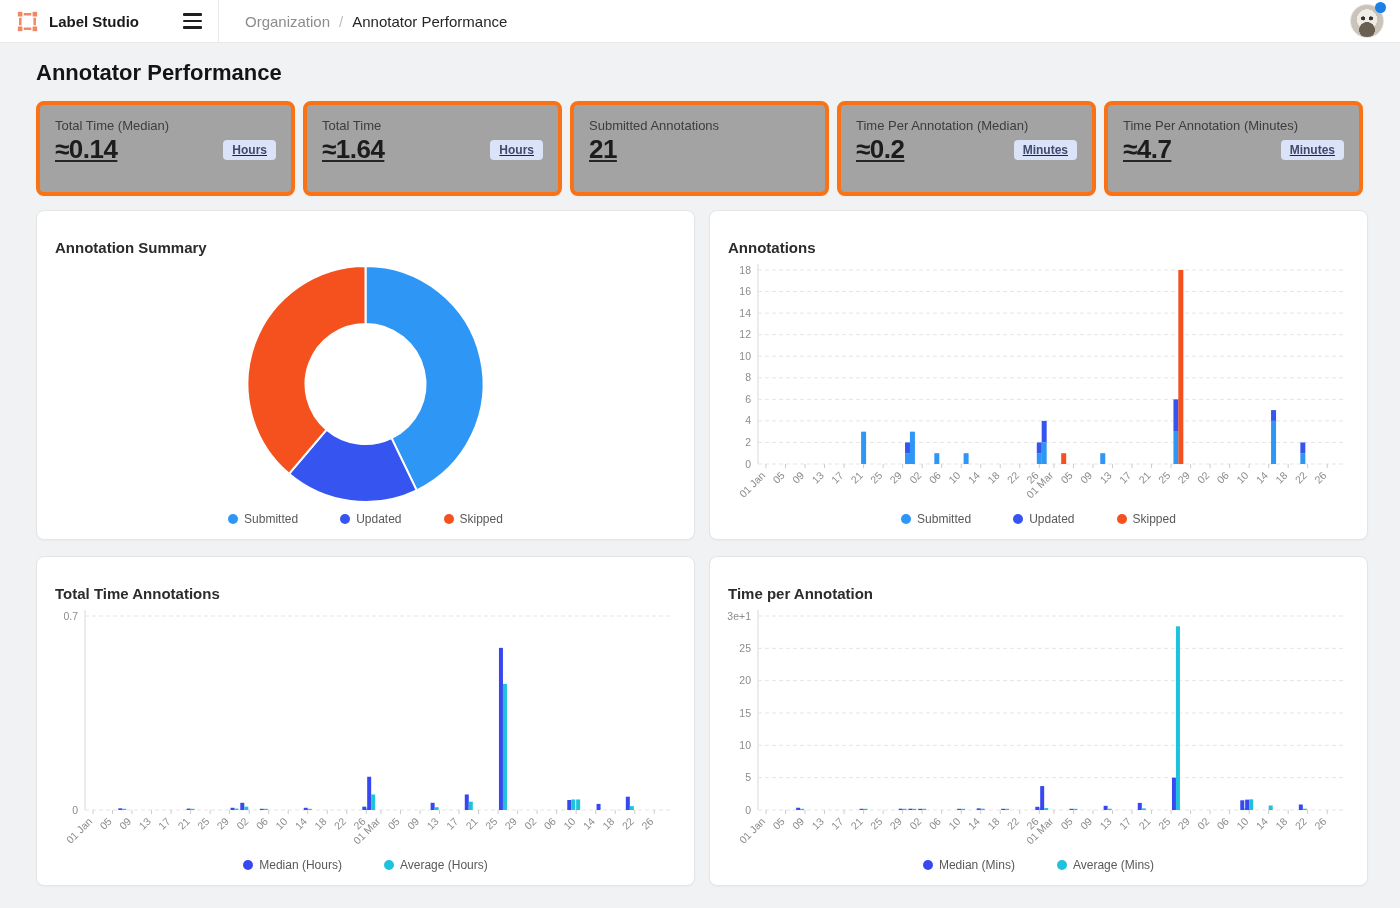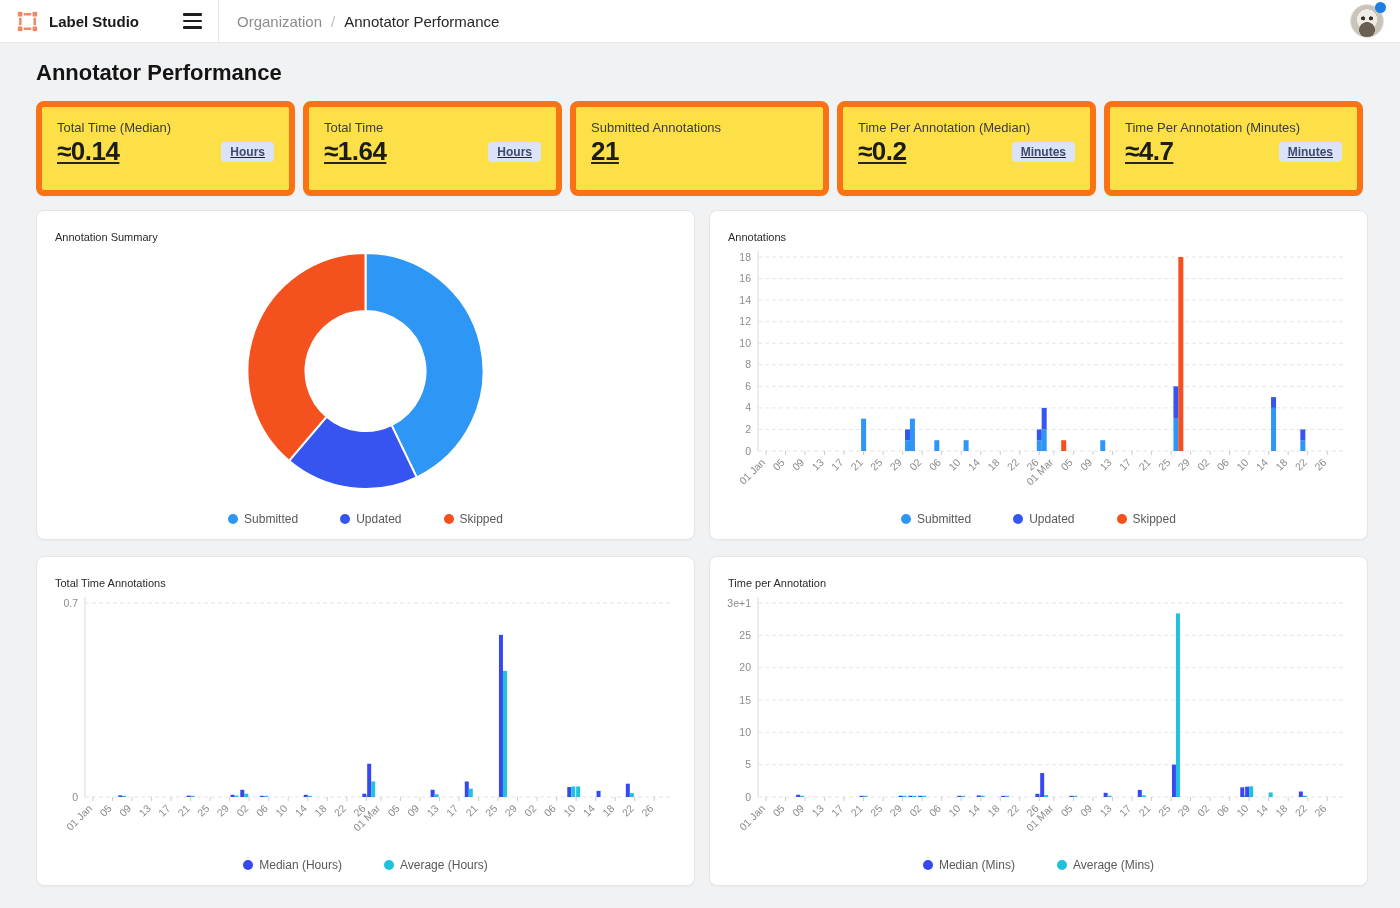--- a/index.html
+++ b/index.html
@@ -22,21 +22,21 @@
     width: 219px; height: 100%; display: flex; align-items: center;
     padding-left: 16px; border-right: 1px solid #e8e8e8;
   }
   .logo-svg { width: 23px; height: 23px; margin-right: 10px; flex: none; }
   .app-name { font-weight: bold; font-size: 15px; color: #1a1a1a; white-space: nowrap; }
   .hamburger {
     margin-left: auto; margin-right: 14px; background: none; border: none;
     cursor: pointer; padding: 4px 2px; display: flex; flex-direction: column; gap: 4px;
   }
   .hamburger i { display: block; width: 19px; height: 2.6px; background: #1f1f1f; border-radius: 1px; }
-  .breadcrumb { margin-left: 18px; font-size: 15px; display: flex; gap: 9px; align-items: center; }
+  .breadcrumb { margin-left: 26px; font-size: 15px; display: flex; gap: 9px; align-items: center; }
   .crumb-parent { color: #8c8c8c; cursor: pointer; }
   .crumb-sep { color: #bdbdbd; }
   .crumb-current { color: #262626; }
   .avatar-wrap { margin-left: auto; margin-right: 16px; position: relative; width: 34px; height: 34px; cursor: pointer; }
   .avatar {
     width: 34px; height: 34px; border-radius: 50%;
     background:
       radial-gradient(circle at 50% 78%, #6b5f52 0 26%, rgba(0,0,0,0) 27%),
       radial-gradient(circle at 38% 42%, #3a332c 0 7%, rgba(0,0,0,0) 8%),
       radial-gradient(circle at 62% 42%, #3a332c 0 7%, rgba(0,0,0,0) 8%),
@@ -46,37 +46,37 @@
   .avatar-badge {
     position: absolute; top: -2px; right: -2px; width: 11px; height: 11px;
     border-radius: 50%; background: #1b7fe4;
   }
   
   .page { padding: 0 37px 23px 36px; }
   .page-title { font-size: 22px; font-weight: bold; color: #141414; margin: 17px 0 15px; }
   
   .stats-row { display: flex; gap: 8px; }
   .stat-card {
-    flex: 1; background: #fde047; border: 6px solid #f97316; border-radius: 8px;
+    flex: 1; background: #a3a3a3; border: 4px solid #f97316; border-radius: 8px;
     padding: 13px 15px; height: 95px; box-shadow: 0 1px 2px rgba(0,0,0,.03);
   }
   .stat-label { font-size: 13px; color: #3d3d3d; }
   .stat-value-row { display: flex; justify-content: space-between; align-items: center; margin-top: 1px; text-decoration: underline; }
   .stat-value { font-size: 26px; font-weight: bold; color: #1c1c1c; letter-spacing: -0.5px; }
   .unit-badge {
     background: #dbe3f9; color: #3f4a6e; font-size: 12px; font-weight: bold;
     padding: 3px 9px; border-radius: 4px;
   }
   
   .charts-grid { display: grid; grid-template-columns: 1fr 1fr; gap: 16px 14px; margin-top: 14px; }
   .chart-card {
     position: relative; background: #fff; border: 1px solid #e5e5e5; border-radius: 8px;
     height: 330px; padding: 12px 14px; box-shadow: 0 1px 2px rgba(0,0,0,.03);
   }
-  .chart-title { font-size: 11px; font-weight: normal; color: #2b2b2b; margin: 8px 0 0 4px; }
+  .chart-title { font-size: 15px; font-weight: bold; color: #2b2b2b; margin: 16px 0 0 4px; }
   .chart-svg { display: block; margin-top: 2px; }
   svg text.tick { font-size: 10.5px; fill: #8c8c8c; font-family: "Liberation Sans", sans-serif; }
   .legend {
     position: absolute; left: 0; right: 0; bottom: 13px;
     display: flex; justify-content: center; gap: 42px;
     font-size: 12px; color: #595959;
   }
   .lg-item { display: inline-flex; align-items: center; cursor: pointer; }
   .lg-item .dot { width: 10px; height: 10px; border-radius: 50%; display: inline-block; margin-right: 6px; }
 </style>

